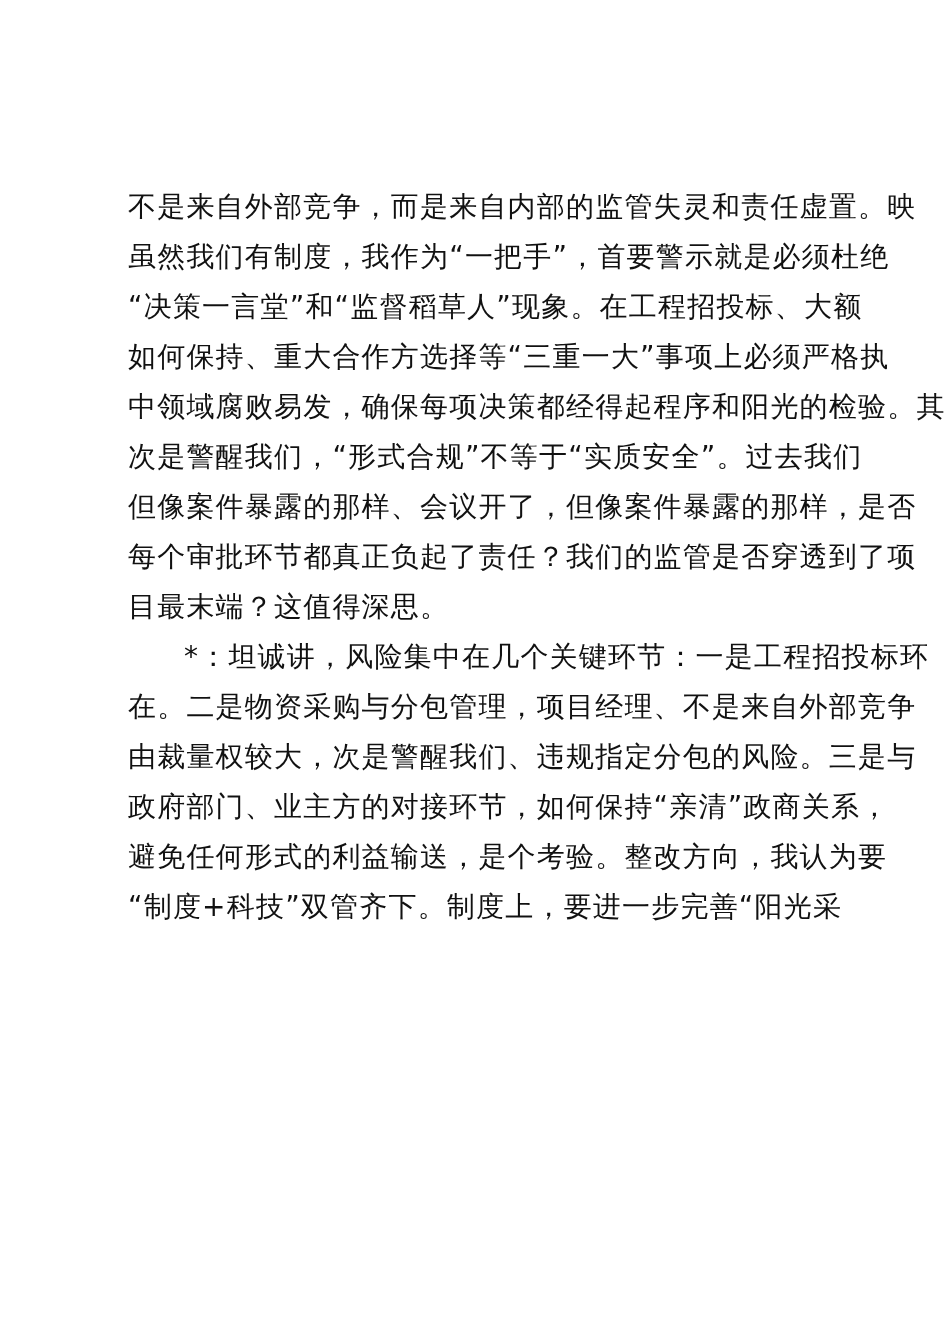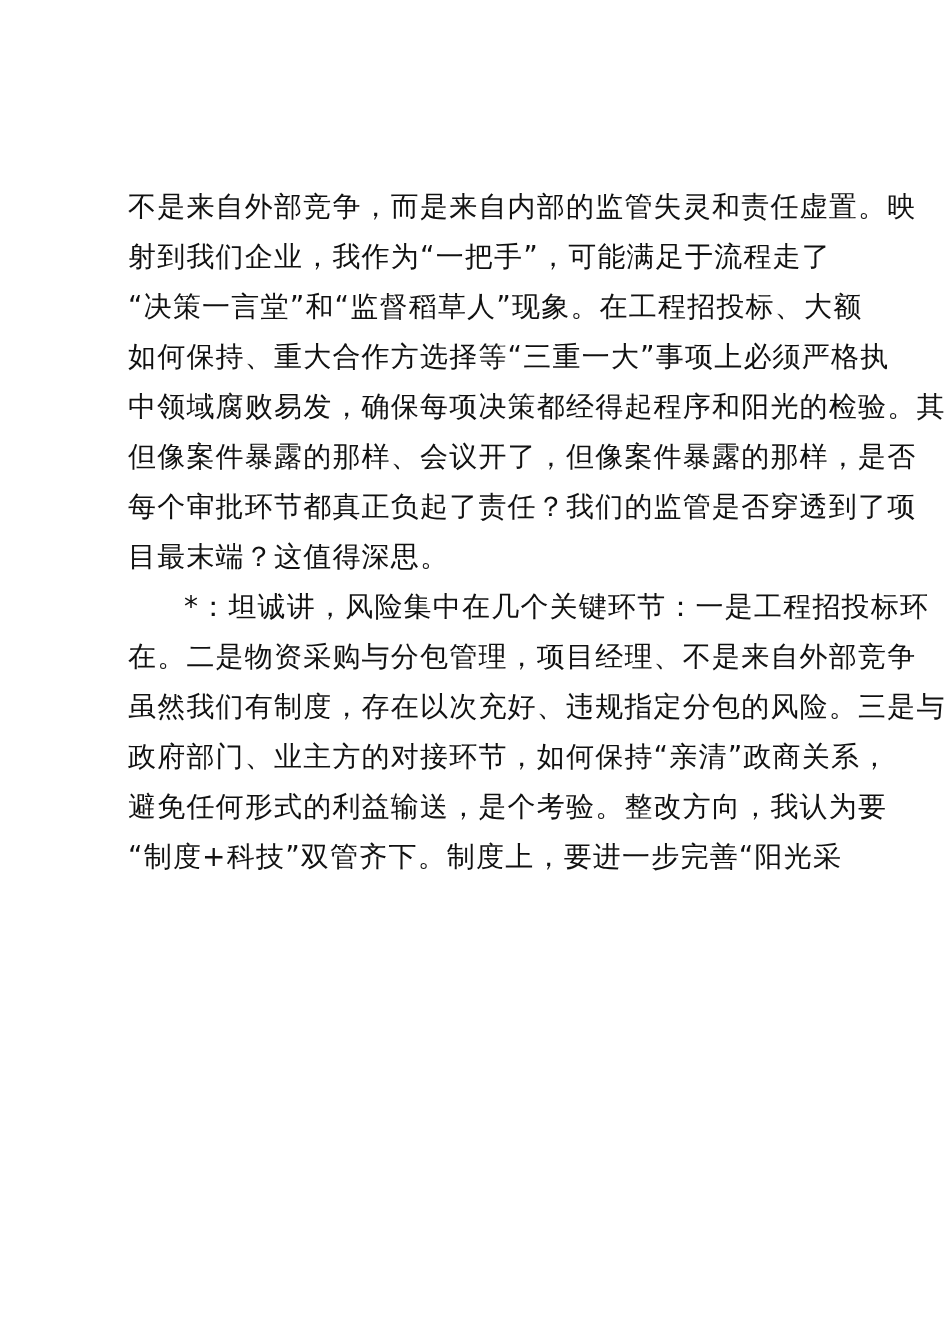--- a/index.html
+++ b/index.html
@@ -42,33 +42,34 @@
     }
   </style>
 </head>
 <body>
 
 <div class="page">
   <div class="text-block">
 
     <div class="paragraph">
       <span class="line">不是来自外部竞争，而是来自内部的监管失灵和责任虚置。映</span>
-      <span class="line">射到我们企业，我作为“一把手”，可能满足于流程走了</span>
+      <span class="line">虽然我们有制度，我作为“一把手”，首要警示就是必须杜绝</span>
       <span class="line">“决策一言堂”和“监督稻草人”现象。在工程招投标、大额</span>
       <span class="line">如何保持、重大合作方选择等“三重一大”事项上必须严格执</span>
       <span class="line">中领域腐败易发，确保每项决策都经得起程序和阳光的检验。其</span>
+      <span class="line">次是警醒我们，“形式合规”不等于“实质安全”。过去我们</span>
       <span class="line">但像案件暴露的那样、会议开了，但像案件暴露的那样，是否</span>
       <span class="line">每个审批环节都真正负起了责任？我们的监管是否穿透到了项</span>
       <span class="line">目最末端？这值得深思。</span>
     </div>
 
 
     <div class="paragraph">
       <span class="line indent">*：坦诚讲，风险集中在几个关键环节：一是工程招投标环</span>
       <span class="line">在。二是物资采购与分包管理，项目经理、不是来自外部竞争</span>
-      <span class="line">虽然我们有制度，存在以次充好、违规指定分包的风险。三是与</span>
+      <span class="line">由裁量权较大，次是警醒我们、违规指定分包的风险。三是与</span>
       <span class="line">政府部门、业主方的对接环节，如何保持“亲清”政商关系，</span>
       <span class="line">避免任何形式的利益输送，是个考验。整改方向，我认为要</span>
       <span class="line">“制度+科技”双管齐下。制度上，要进一步完善“阳光采</span>
     </div>
 
   </div>
 </div>
 
 </body></html>

